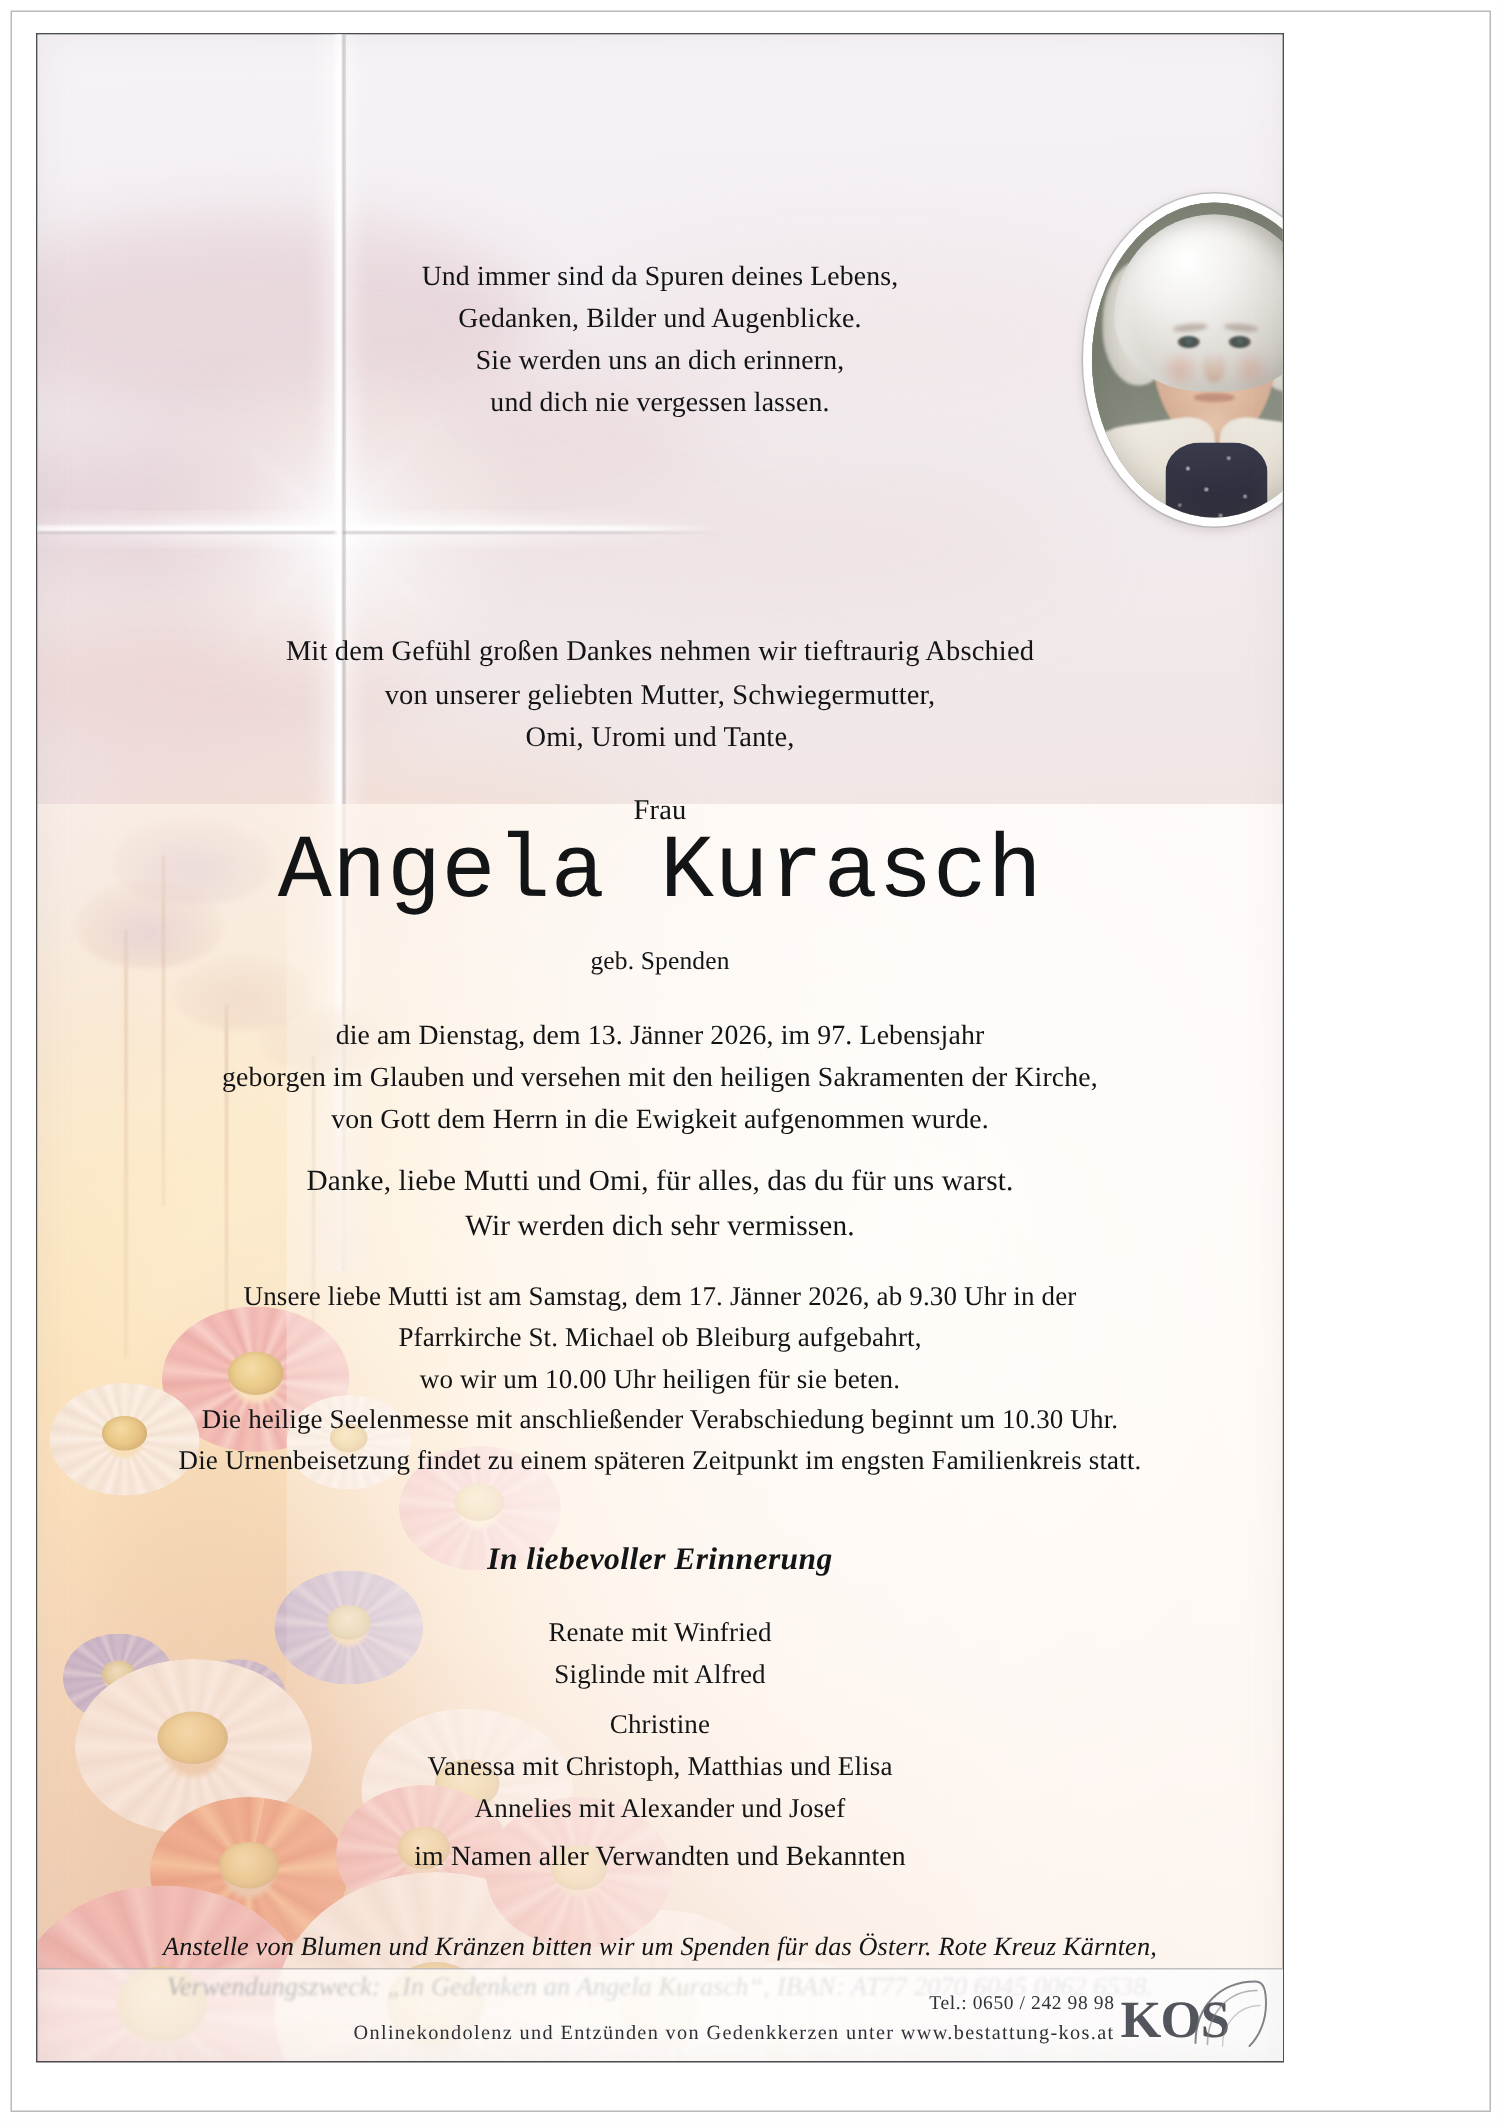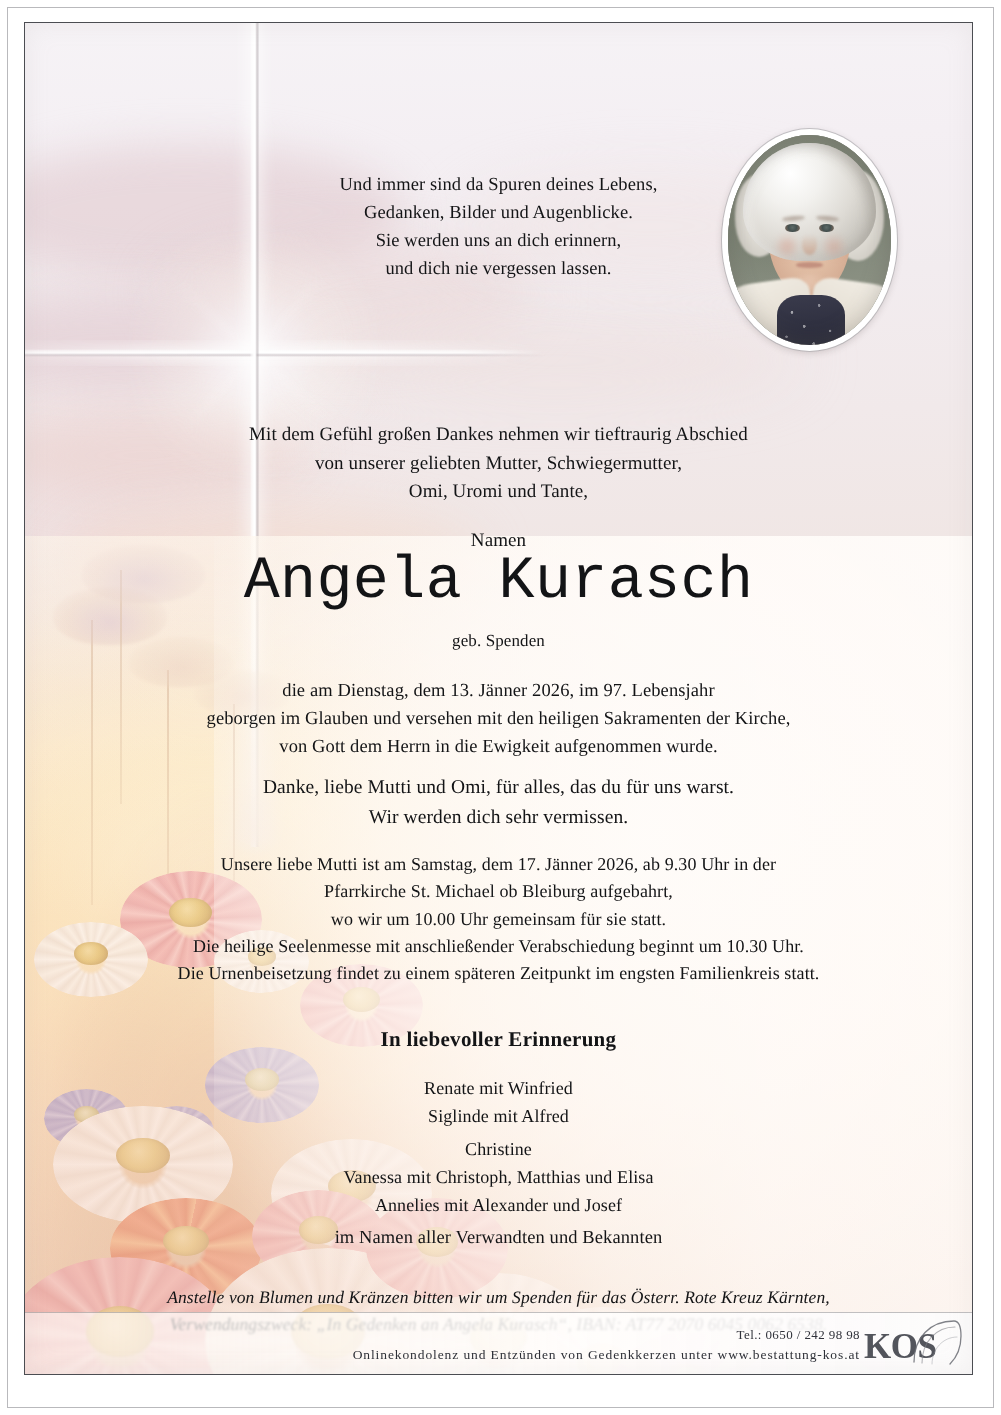--- a/index.html
+++ b/index.html
@@ -28,21 +28,21 @@
     left: 7px; top: 7px;
     width: 987px; height: 1401px;
     border: 1px solid #b9b9bc;
     pointer-events: none;
   }
 
   
   #card {
     position: absolute;
     left: 24px; top: 22px;
-    width: 949px; height: 1353px;
+    width: 832px; height: 1353px;
     border: 1px solid #4b4d52;
     overflow: hidden;
     background: #f3eff0;
   }
 
   
   #art { position: absolute; inset: 0; overflow: hidden; }
 
   
   .sky-base {
@@ -429,21 +429,21 @@
   .salutation { top: 505px; font-size: 19px; }
   .the-name {
     top: 528px; font-size: 60px; line-height: 1.06;
     letter-spacing: 0.4px; font-weight: 400; font-family: Liberation Mono, monospace;
   }
   .maiden     { top: 606px; font-size: 17px; }
   .passing    { top: 655px; font-size: 18.5px; line-height: 1.50; }
   .thanks     { top: 750px; font-size: 19.5px; line-height: 1.52; }
   .wake       { top: 828px; font-size: 18px;  line-height: 1.52; }
   .urn        { top: 938px; font-size: 18px; }
-  .memory-head{ top: 1002px; font-size: 21px; font-weight: bold; letter-spacing: 0.3px; }
+  .memory-head{ top: 1002px; font-size: 21px; font-weight: bold; letter-spacing: 0.3px; font-style: italic; }
   .family-a   { top: 1051px; font-size: 18px; line-height: 1.56; }
   .family-b   { top: 1112px; font-size: 18px; line-height: 1.56; }
   .relatives  { top: 1203px; font-size: 18.5px; }
   .donation   { top: 1261px; font-size: 17.5px; line-height: 1.52; font-style: italic; }
 
   
   #footer-inner {
     position: absolute; left: 0; bottom: 0; width: 100%; height: 62px;
   }
   #tel {
@@ -643,21 +643,21 @@
         <div>Sie werden uns an dich erinnern,</div>
         <div>und dich nie vergessen lassen.</div>
       </div>
 
       <div class="tx farewell">
         <div>Mit dem Gefühl großen Dankes nehmen wir tieftraurig Abschied</div>
         <div>von unserer geliebten Mutter, Schwiegermutter,</div>
         <div>Omi, Uromi und Tante,</div>
       </div>
 
-      <div class="tx salutation">Namen</div>
+      <div class="tx salutation">Frau</div>
 
       <div class="tx the-name">
         <div>Angela Kurasch</div>
       </div>
 
       <div class="tx maiden">geb. Spenden</div>
 
       <div class="tx passing">
         <div>die am Dienstag, dem 13. Jänner 2026, im 97. Lebensjahr</div>
         <div>geborgen im Glauben und versehen mit den heiligen Sakramenten der Kirche,</div>
@@ -665,21 +665,21 @@
       </div>
 
       <div class="tx thanks">
         <div>Danke, liebe Mutti und Omi, für alles, das du für uns warst.</div>
         <div>Wir werden dich sehr vermissen.</div>
       </div>
 
       <div class="tx wake">
         <div>Unsere liebe Mutti ist am Samstag, dem 17. Jänner 2026, ab 9.30 Uhr in der</div>
         <div>Pfarrkirche St. Michael ob Bleiburg aufgebahrt,</div>
-        <div>wo wir um 10.00 Uhr gemeinsam für sie statt.</div>
+        <div>wo wir um 10.00 Uhr heiligen für sie beten.</div>
         <div>Die heilige Seelenmesse mit anschließender Verabschiedung beginnt um 10.30 Uhr.</div>
       </div>
 
       <div class="tx urn">
         <div>Die Urnenbeisetzung findet zu einem späteren Zeitpunkt im engsten Familienkreis statt.</div>
       </div>
 
       <div class="tx memory-head">In liebevoller Erinnerung</div>
 
       <div class="tx family-a">

